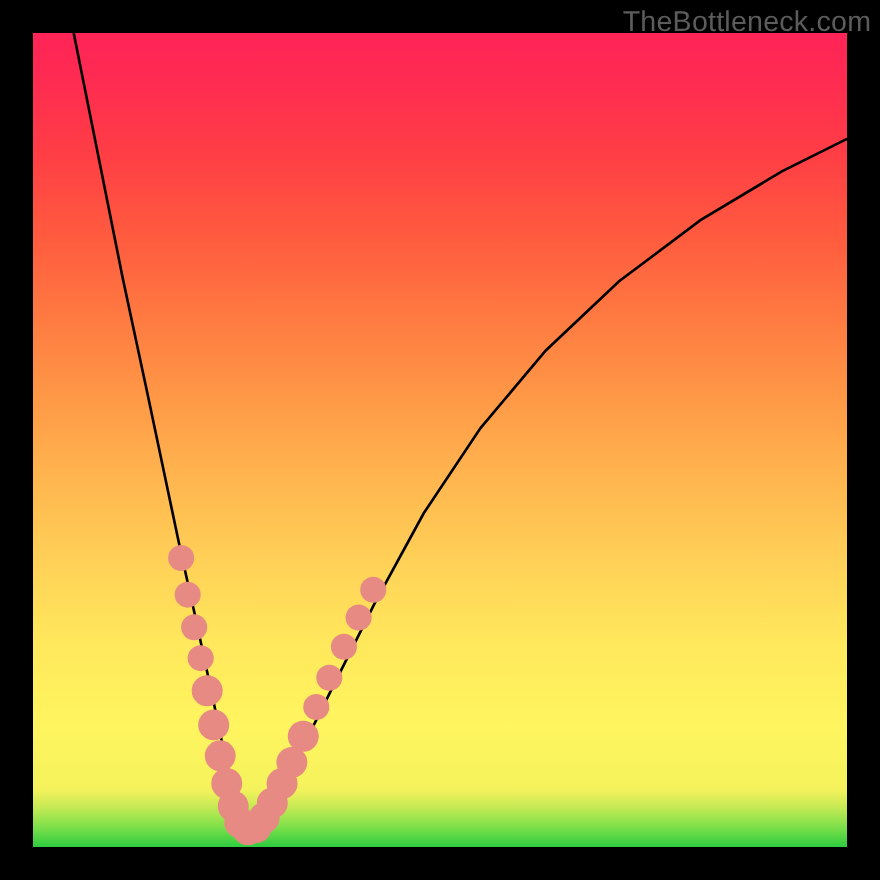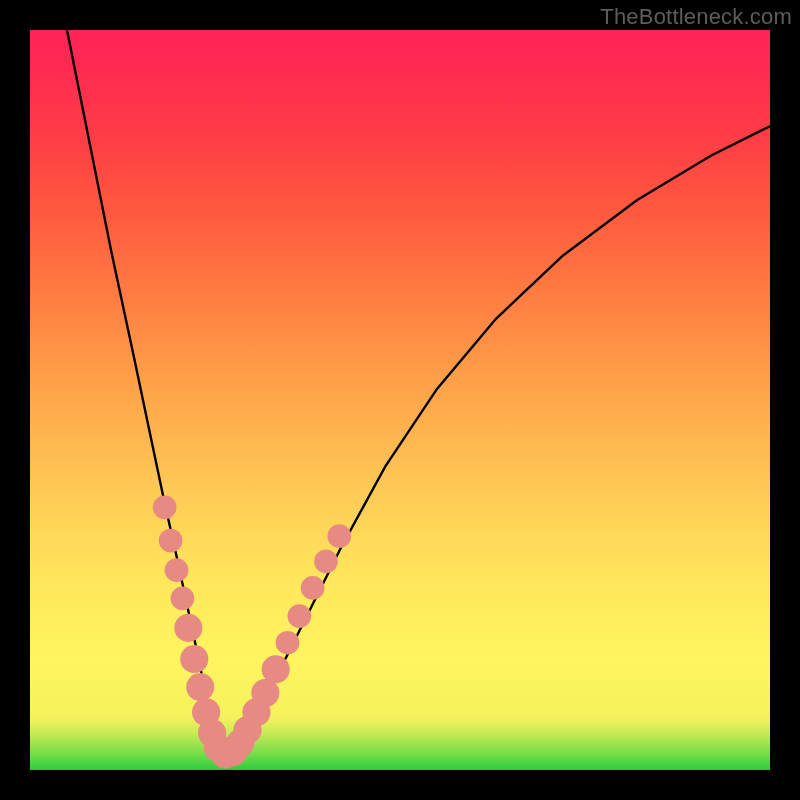--- a/index.html
+++ b/index.html
@@ -52,21 +52,21 @@
   }
   .marker {
     fill: #e78a83;
     stroke: none;
   }
   .watermark {
     position: absolute;
     top: 4px;
     right: 8px;
     font-family: Arial, Helvetica, sans-serif;
-    font-size: 22px;
+    font-size: 26px;
     color: #5c5c5c;
     letter-spacing: 0.2px;
   }
 </style>
 </head>
 <body>
 
 <div class="frame">
   <div class="plot-area"></div>
 

